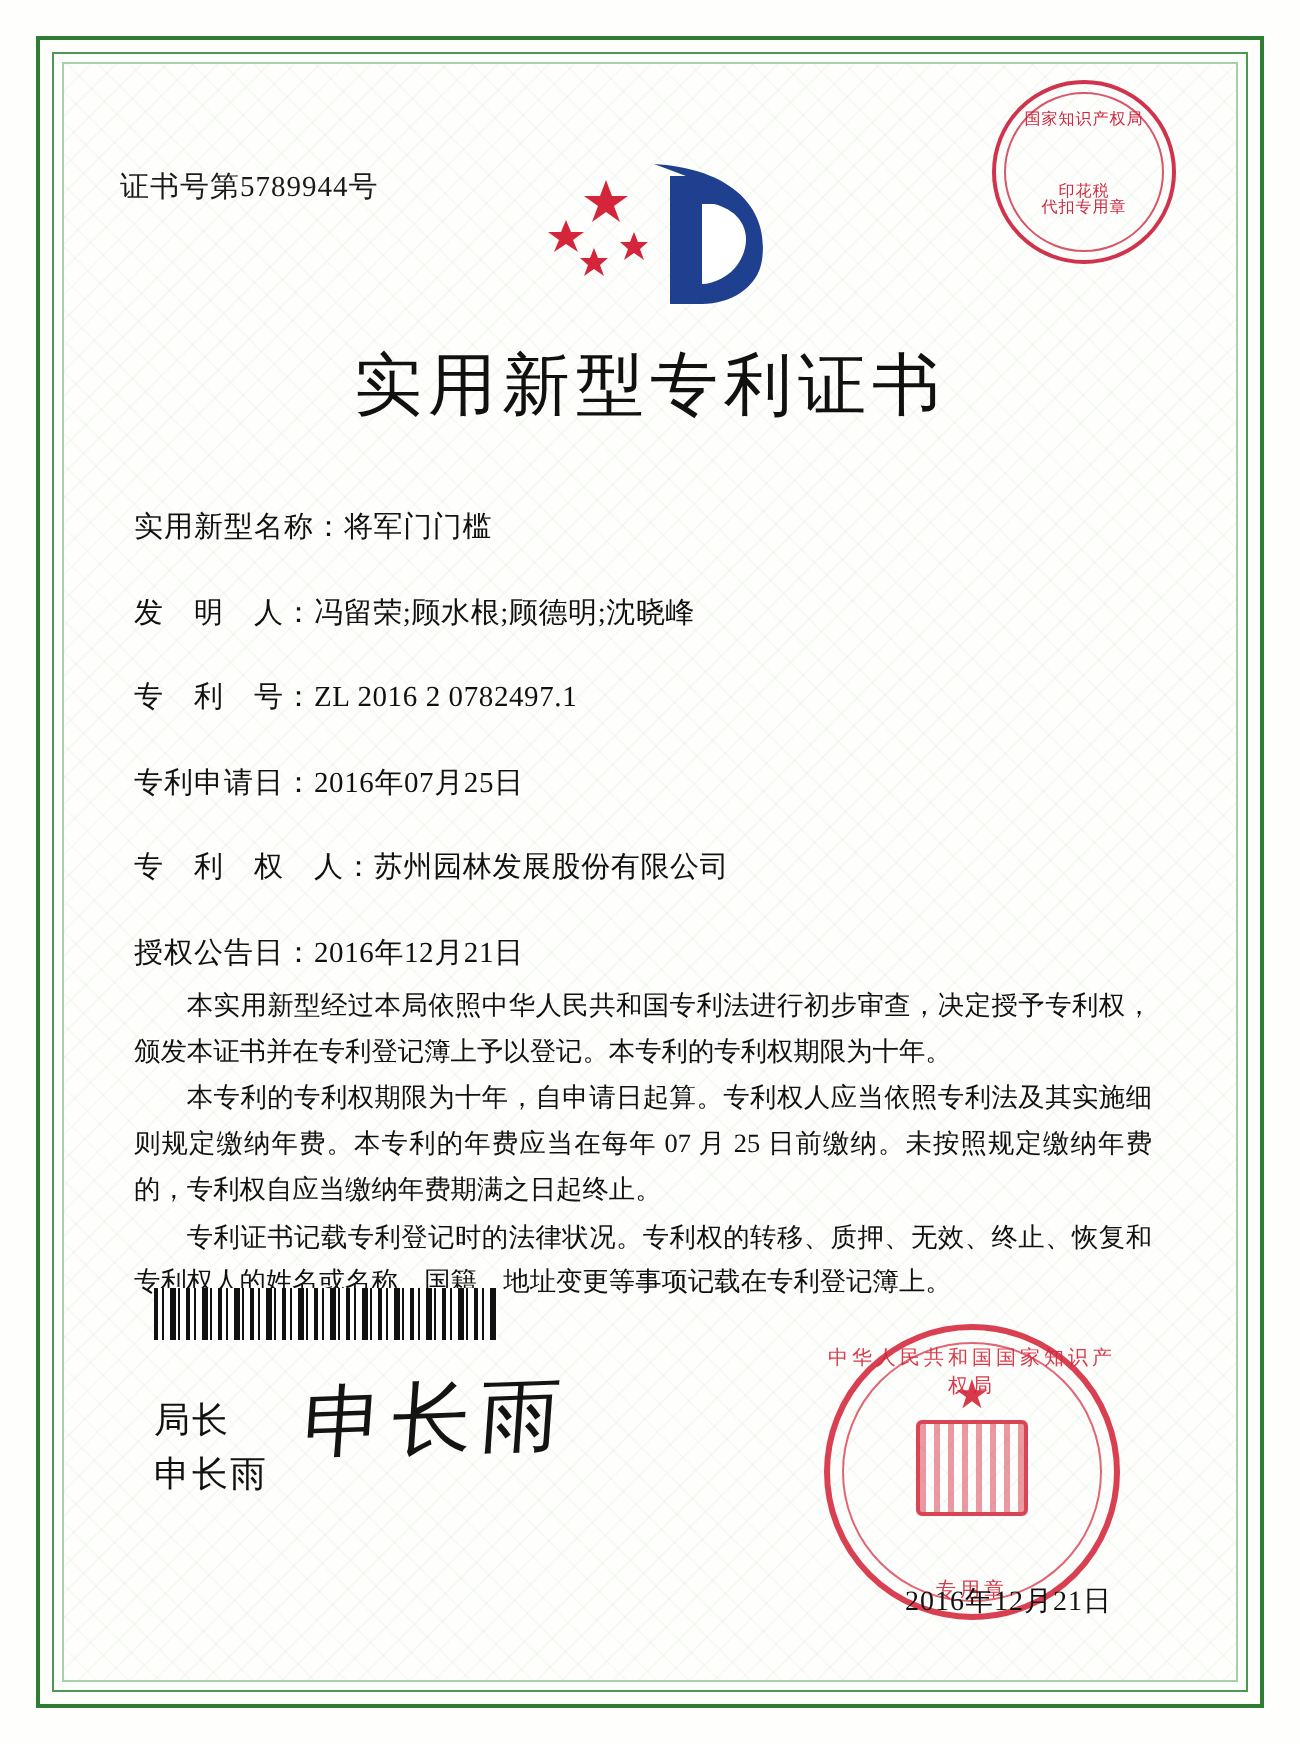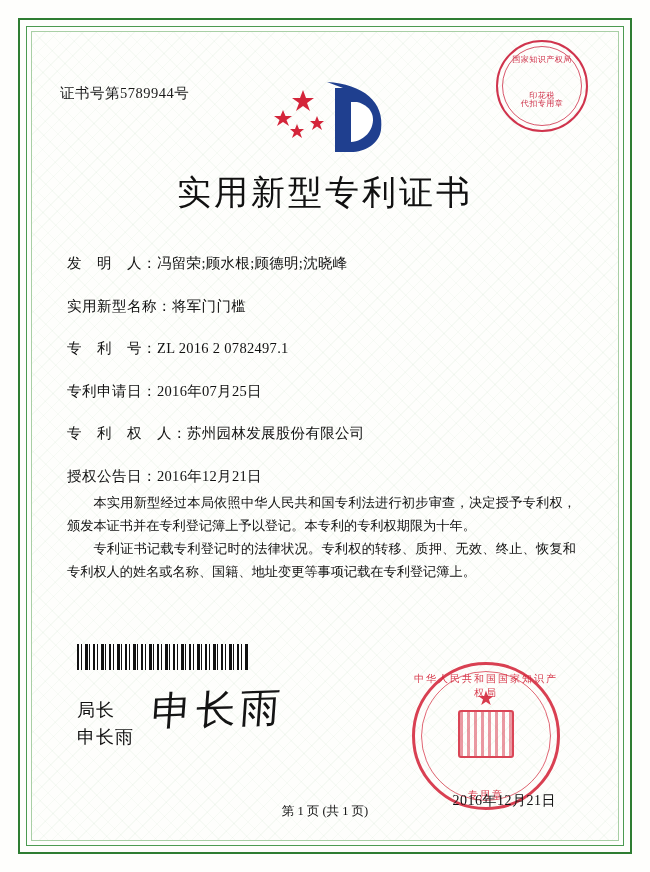--- a/index.html
+++ b/index.html
@@ -331,47 +331,48 @@
         <div class="st-line" style="top:16px;">国家知识产权局</div>
         <div class="st-line" style="top:40px;margin-top:12px;">印花税</div>
         <div class="st-line" style="top:60px;">代扣专用章</div>
       </div>
     </div>
 
     <div class="title">实用新型专利证书</div>
 
     <div class="fields">
       <div class="field-row">
+        <span class="field-label">实用新型名称：</span>
+        <span class="field-value">将军门门槛</span>
+      </div>
+      <div class="field-row">
         <span class="field-label">发　明　人：</span>
         <span class="field-value">冯留荣;顾水根;顾德明;沈晓峰</span>
       </div>
       <div class="field-row">
-        <span class="field-label">实用新型名称：</span>
-        <span class="field-value">将军门门槛</span>
-      </div>
-      <div class="field-row">
         <span class="field-label">专　利　号：</span>
         <span class="field-value">ZL 2016 2 0782497.1</span>
       </div>
       <div class="field-row">
         <span class="field-label">专利申请日：</span>
         <span class="field-value">2016年07月25日</span>
       </div>
       <div class="field-row">
         <span class="field-label">专　利　权　人：</span>
         <span class="field-value">苏州园林发展股份有限公司</span>
       </div>
       <div class="field-row">
         <span class="field-label">授权公告日：</span>
         <span class="field-value">2016年12月21日</span>
       </div>
     </div>
 
     <div class="paragraphs">
       <p>本实用新型经过本局依照中华人民共和国专利法进行初步审查，决定授予专利权，颁发本证书并在专利登记簿上予以登记。本专利的专利权期限为十年。</p>
+      <p>本专利的专利权期限为十年，自申请日起算。专利权人应当依照专利法及其实施细则规定缴纳年费。本专利的年费应当在每年 07 月 25 日前缴纳。未按照规定缴纳年费的，专利权自应当缴纳年费期满之日起终止。</p>
       <p>专利证书记载专利登记时的法律状况。专利权的转移、质押、无效、终止、恢复和专利权人的姓名或名称、国籍、地址变更等事项记载在专利登记簿上。</p>
     </div>
 
     <div class="barcode"></div>
 
     <div class="sig-label">
       <div>局长</div>
       <div>申长雨</div>
     </div>
 
@@ -381,16 +382,15 @@
       <div class="ringA"></div>
       <div class="ringB"></div>
       <div class="seal-arc-top">中华人民共和国国家知识产权局</div>
       <div class="star">★</div>
       <div class="emblem"></div>
       <div class="seal-arc-bottom">专用章</div>
     </div>
 
     <div class="seal-date">2016年12月21日</div>
 
-    <div class="footer">第 1 页 (共 1 页)</div>
 
   </div>
 </div>
 
 </body></html>

